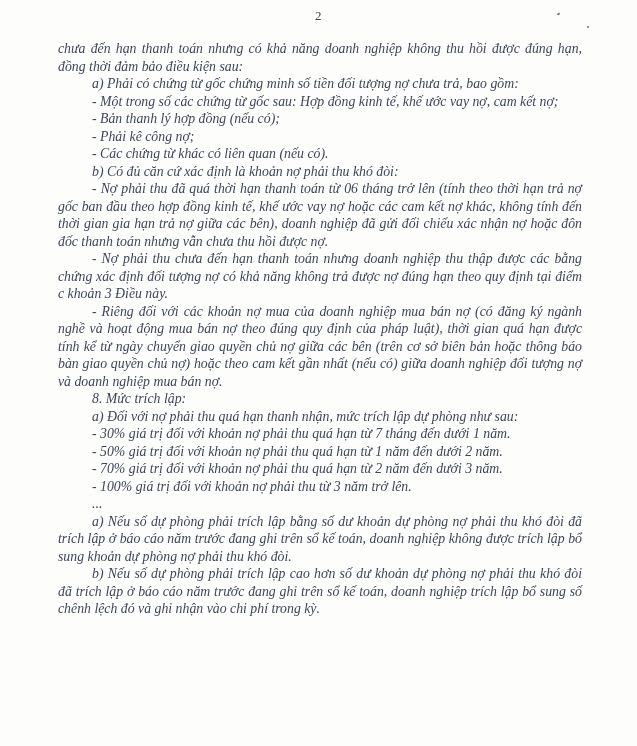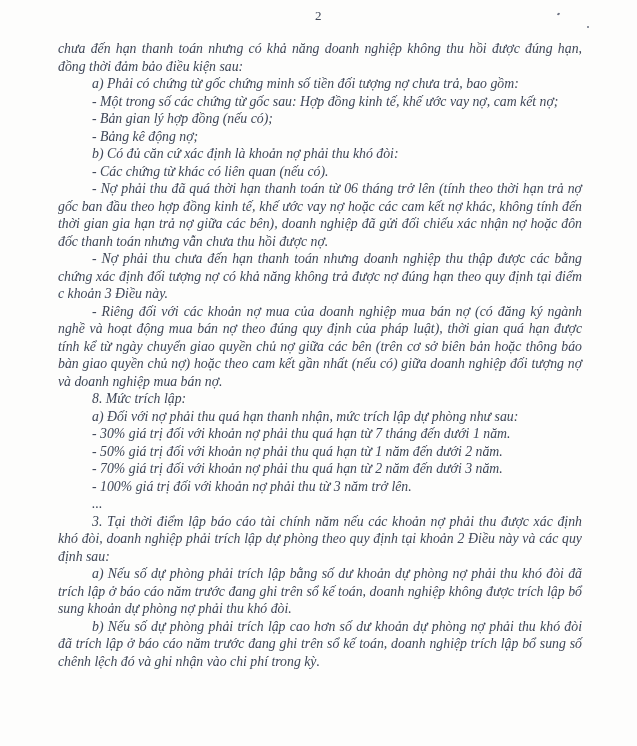--- a/index.html
+++ b/index.html
@@ -70,31 +70,30 @@
 <div class="page">
   <div class="page-number">2</div>
 
   <span class="scan-speck speck-1"></span>
   <span class="scan-speck speck-2"></span>
 
   <div class="doc-body">
       <p class="no-indent">chưa đến hạn thanh toán nhưng có khả năng doanh nghiệp không thu hồi được đúng hạn, đồng thời đảm bảo điều kiện sau:</p>
       <p class="indent">a) Phải có chứng từ gốc chứng minh số tiền đối tượng nợ chưa trả, bao gồm:</p>
       <p class="indent">- Một trong số các chứng từ gốc sau: Hợp đồng kinh tế, khế ước vay nợ, cam kết nợ;</p>
-      <p class="indent">- Bản gian lý hợp đồng (nếu có);</p>
-      <p class="indent">- Bảng kê động nợ;</p>
+      <p class="indent">- Bản thanh lý hợp đồng (nếu có);</p>
+      <p class="indent">- Phải kê công nợ;</p>
+      <p class="indent">- Các chứng từ khác có liên quan (nếu có).</p>
       <p class="indent">b) Có đủ căn cứ xác định là khoản nợ phải thu khó đòi:</p>
-      <p class="indent">- Các chứng từ khác có liên quan (nếu có).</p>
       <p class="indent">- Nợ phải thu đã quá thời hạn thanh toán từ 06 tháng trở lên (tính theo thời hạn trả nợ gốc ban đầu theo hợp đồng kinh tế, khế ước vay nợ hoặc các cam kết nợ khác, không tính đến thời gian gia hạn trả nợ giữa các bên), doanh nghiệp đã gửi đối chiếu xác nhận nợ hoặc đôn đốc thanh toán nhưng vẫn chưa thu hồi được nợ.</p>
       <p class="indent">- Nợ phải thu chưa đến hạn thanh toán nhưng doanh nghiệp thu thập được các bằng chứng xác định đối tượng nợ có khả năng không trả được nợ đúng hạn theo quy định tại điểm c khoản 3 Điều này.</p>
       <p class="indent">- Riêng đối với các khoản nợ mua của doanh nghiệp mua bán nợ (có đăng ký ngành nghề và hoạt động mua bán nợ theo đúng quy định của pháp luật), thời gian quá hạn được tính kể từ ngày chuyển giao quyền chủ nợ giữa các bên (trên cơ sở biên bản hoặc thông báo bàn giao quyền chủ nợ) hoặc theo cam kết gần nhất (nếu có) giữa doanh nghiệp đối tượng nợ và doanh nghiệp mua bán nợ.</p>
       <p class="indent">8. Mức trích lập:</p>
       <p class="indent">a) Đối với nợ phải thu quá hạn thanh nhận, mức trích lập dự phòng như sau:</p>
       <p class="indent">- 30% giá trị đối với khoản nợ phải thu quá hạn từ 7 tháng đến dưới 1 năm.</p>
       <p class="indent">- 50% giá trị đối với khoản nợ phải thu quá hạn từ 1 năm đến dưới 2 năm.</p>
       <p class="indent">- 70% giá trị đối với khoản nợ phải thu quá hạn từ 2 năm đến dưới 3 năm.</p>
       <p class="indent">- 100% giá trị đối với khoản nợ phải thu từ 3 năm trở lên.</p>
       <p class="indent">...</p>
-      <p class="indent">3. Tại thời điểm lập báo cáo tài chính năm nếu các khoản nợ phải thu được xác định khó đòi, doanh nghiệp phải trích lập dự phòng theo quy định tại khoản 2 Điều này và các quy định sau:</p>
       <p class="indent">a) Nếu số dự phòng phải trích lập bằng số dư khoản dự phòng nợ phải thu khó đòi đã trích lập ở báo cáo năm trước đang ghi trên sổ kế toán, doanh nghiệp không được trích lập bổ sung khoản dự phòng nợ phải thu khó đòi.</p>
       <p class="indent">b) Nếu số dự phòng phải trích lập cao hơn số dư khoản dự phòng nợ phải thu khó đòi đã trích lập ở báo cáo năm trước đang ghi trên sổ kế toán, doanh nghiệp trích lập bổ sung số chênh lệch đó và ghi nhận vào chi phí trong kỳ.</p>
     </div>
 </div>
 
 </body></html>

